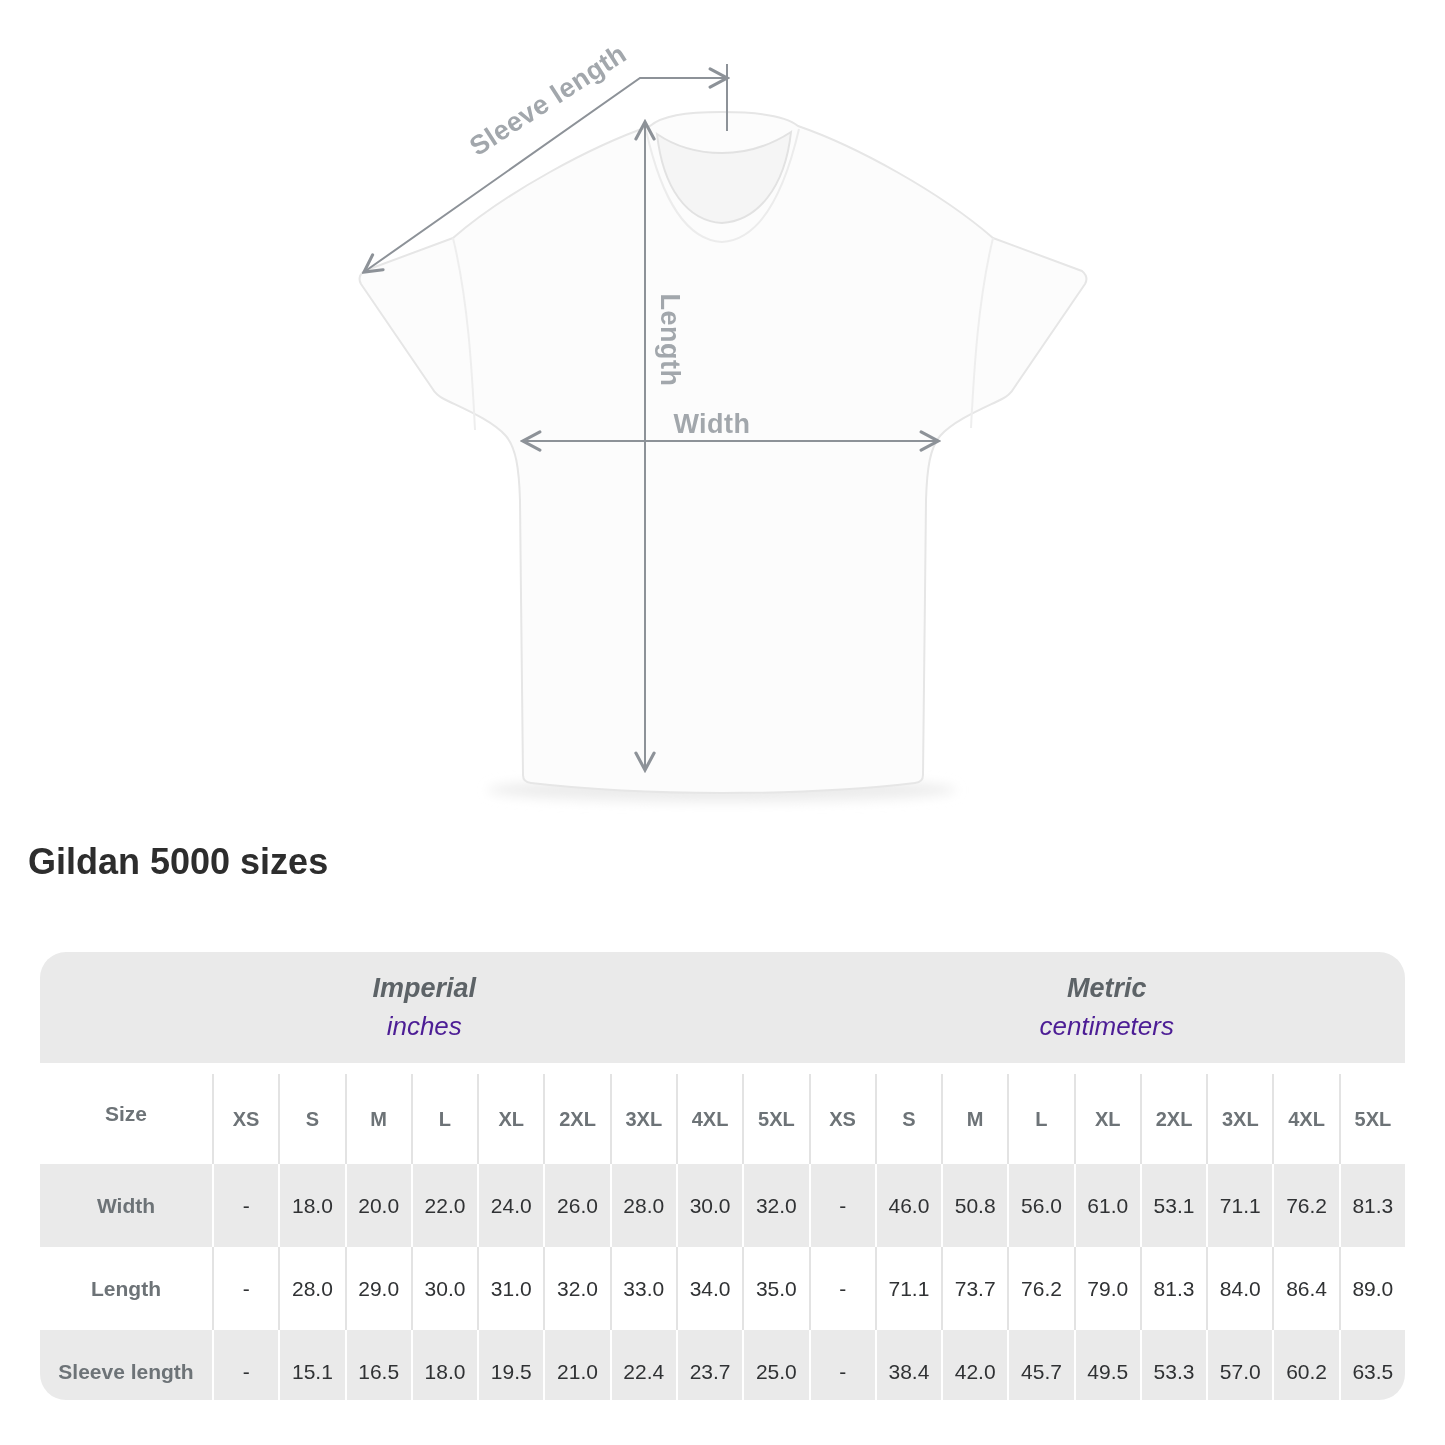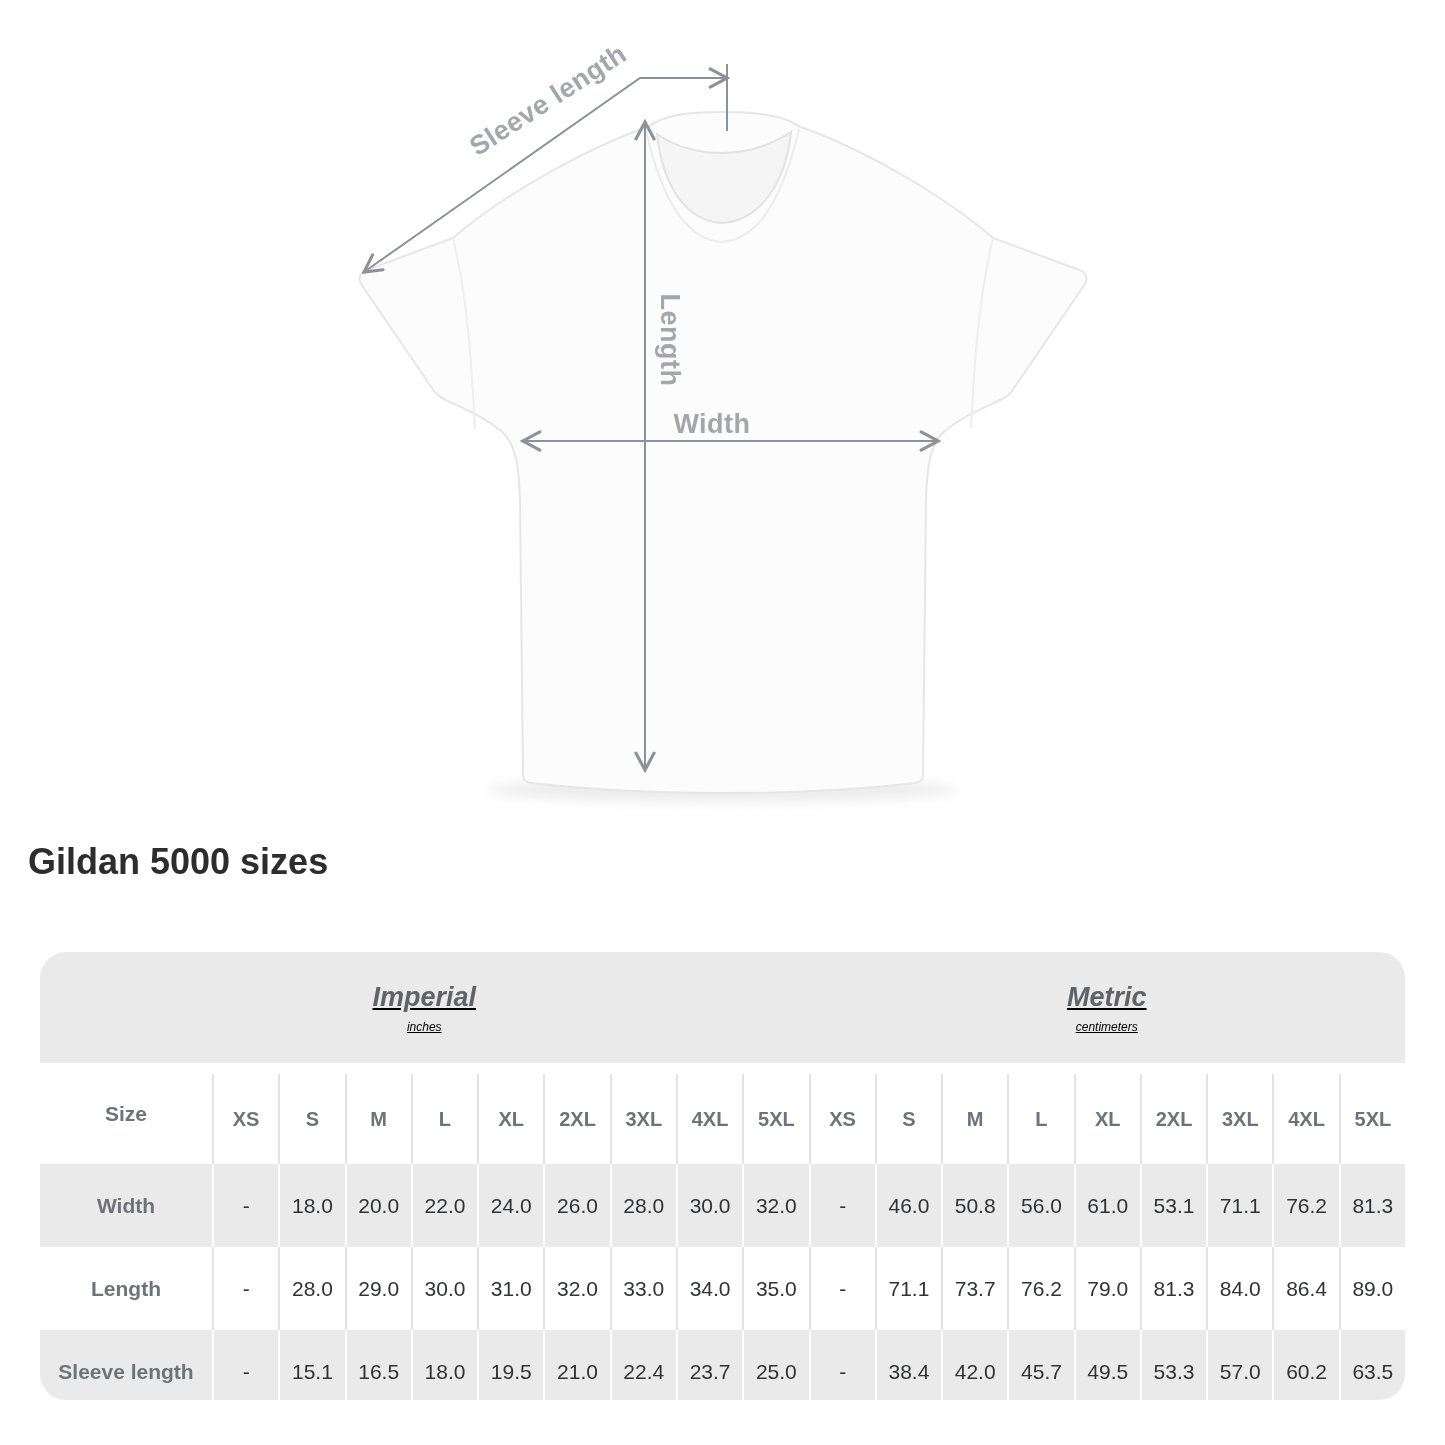--- a/index.html
+++ b/index.html
@@ -26,25 +26,25 @@
   .heading h1{margin:0;font-size:36px;line-height:1;font-weight:bold;color:#2d2d2d;}
   .heading p{margin:13px 0 0 0;font-size:21px;font-style:italic;color:#454545;}
 
   
   .size-table{
     position:absolute;left:40px;top:952px;width:1365px;height:448px;
     border-radius:26px;overflow:hidden;background:#ffffff;
   }
   .band,.trow{display:grid;grid-template-columns:172px repeat(18,1fr);}
   .band{height:111px;background:#eaeaea;}
-  .band-cell{display:flex;flex-direction:column;align-items:center;justify-content:center;gap:7px;text-decoration:underline;}
+  .band-cell{display:flex;flex-direction:column;align-items:center;justify-content:center;gap:7px;}
   .band-cell.imperial{grid-column:1 / span 10;}
   .band-cell.metric{grid-column:11 / span 9;}
   .band-title{font-size:27px;font-weight:bold;font-style:italic;color:#5d6367;}
-  .band-unit{font-size:12px;font-style:italic;color:#000000;}
+  .band-unit{font-size:26px;font-style:italic;color:#4c1d95;}
 
   .trow.head-row{height:101px;background:#ffffff;}
   .trow.data-row{height:83px;}
   .trow.data-row.last{height:84px;}
   .trow.data-row.gray{background:#eaeaea;}
   .trow.data-row.white{background:#ffffff;}
 
   .cell{display:flex;align-items:center;justify-content:center;}
   .cell.label{font-size:21px;font-weight:bold;color:#6d7377;}
   .cell.head{font-size:20px;font-weight:bold;color:#6d7377;}

